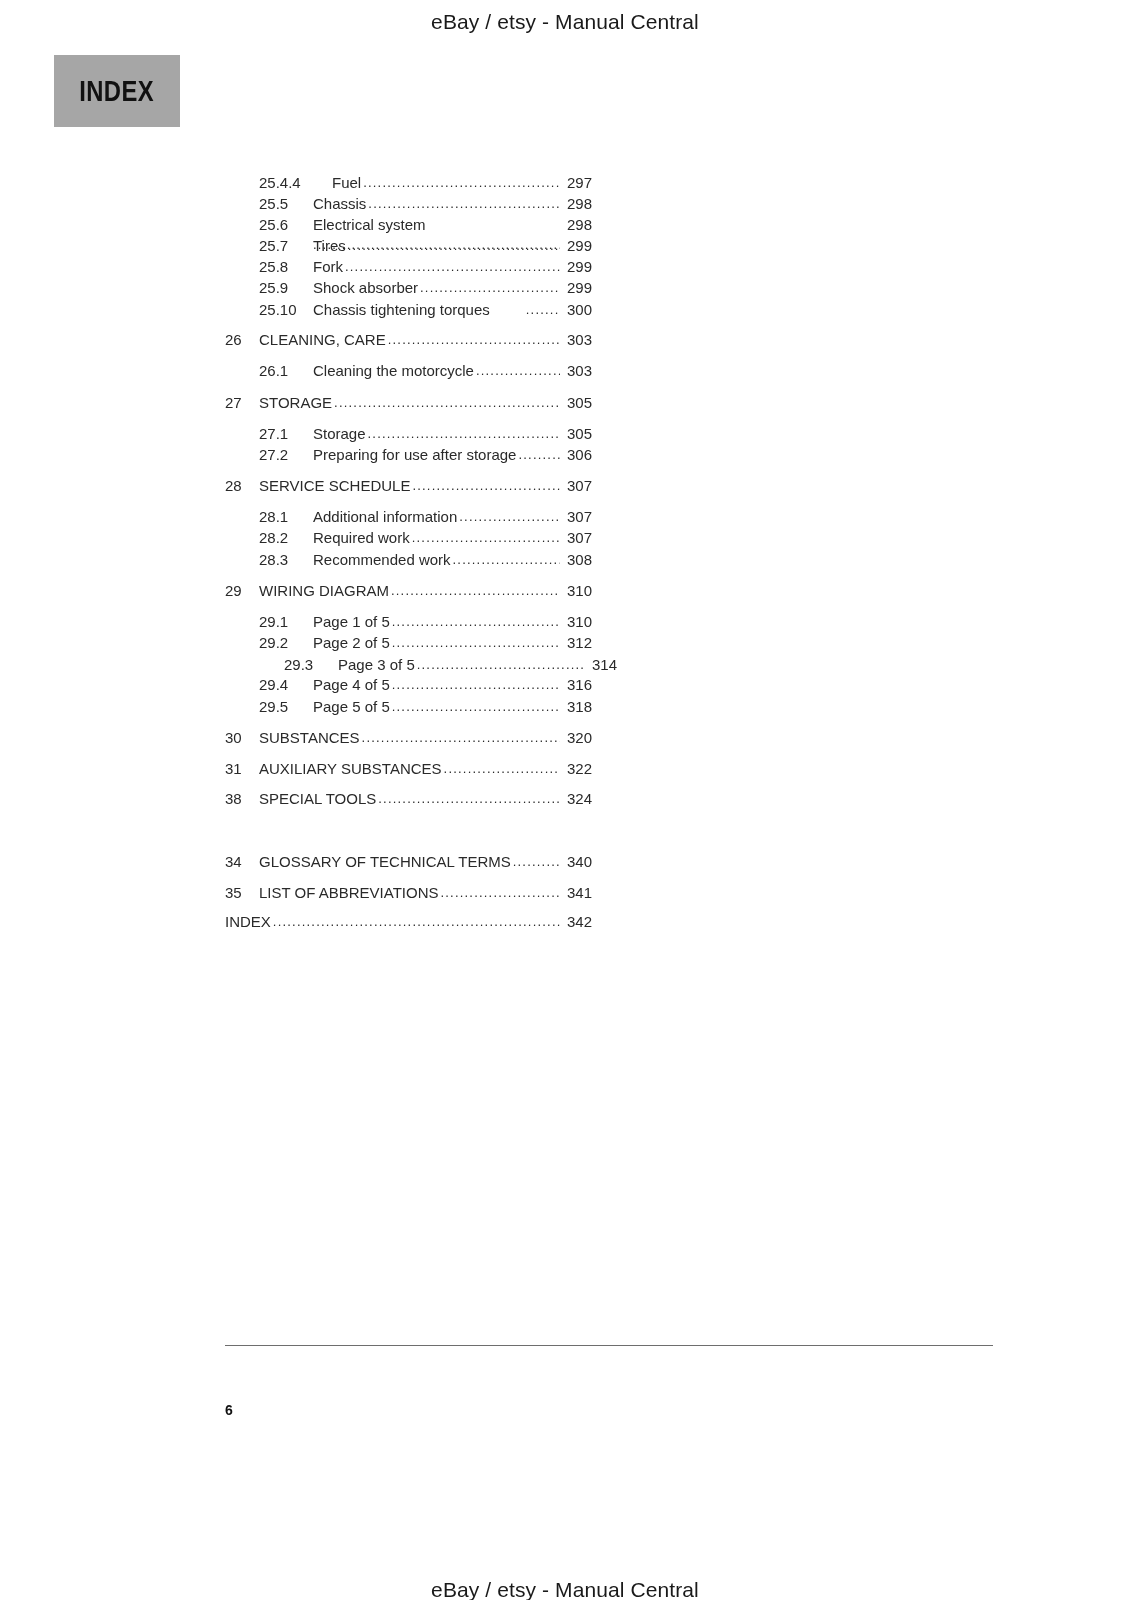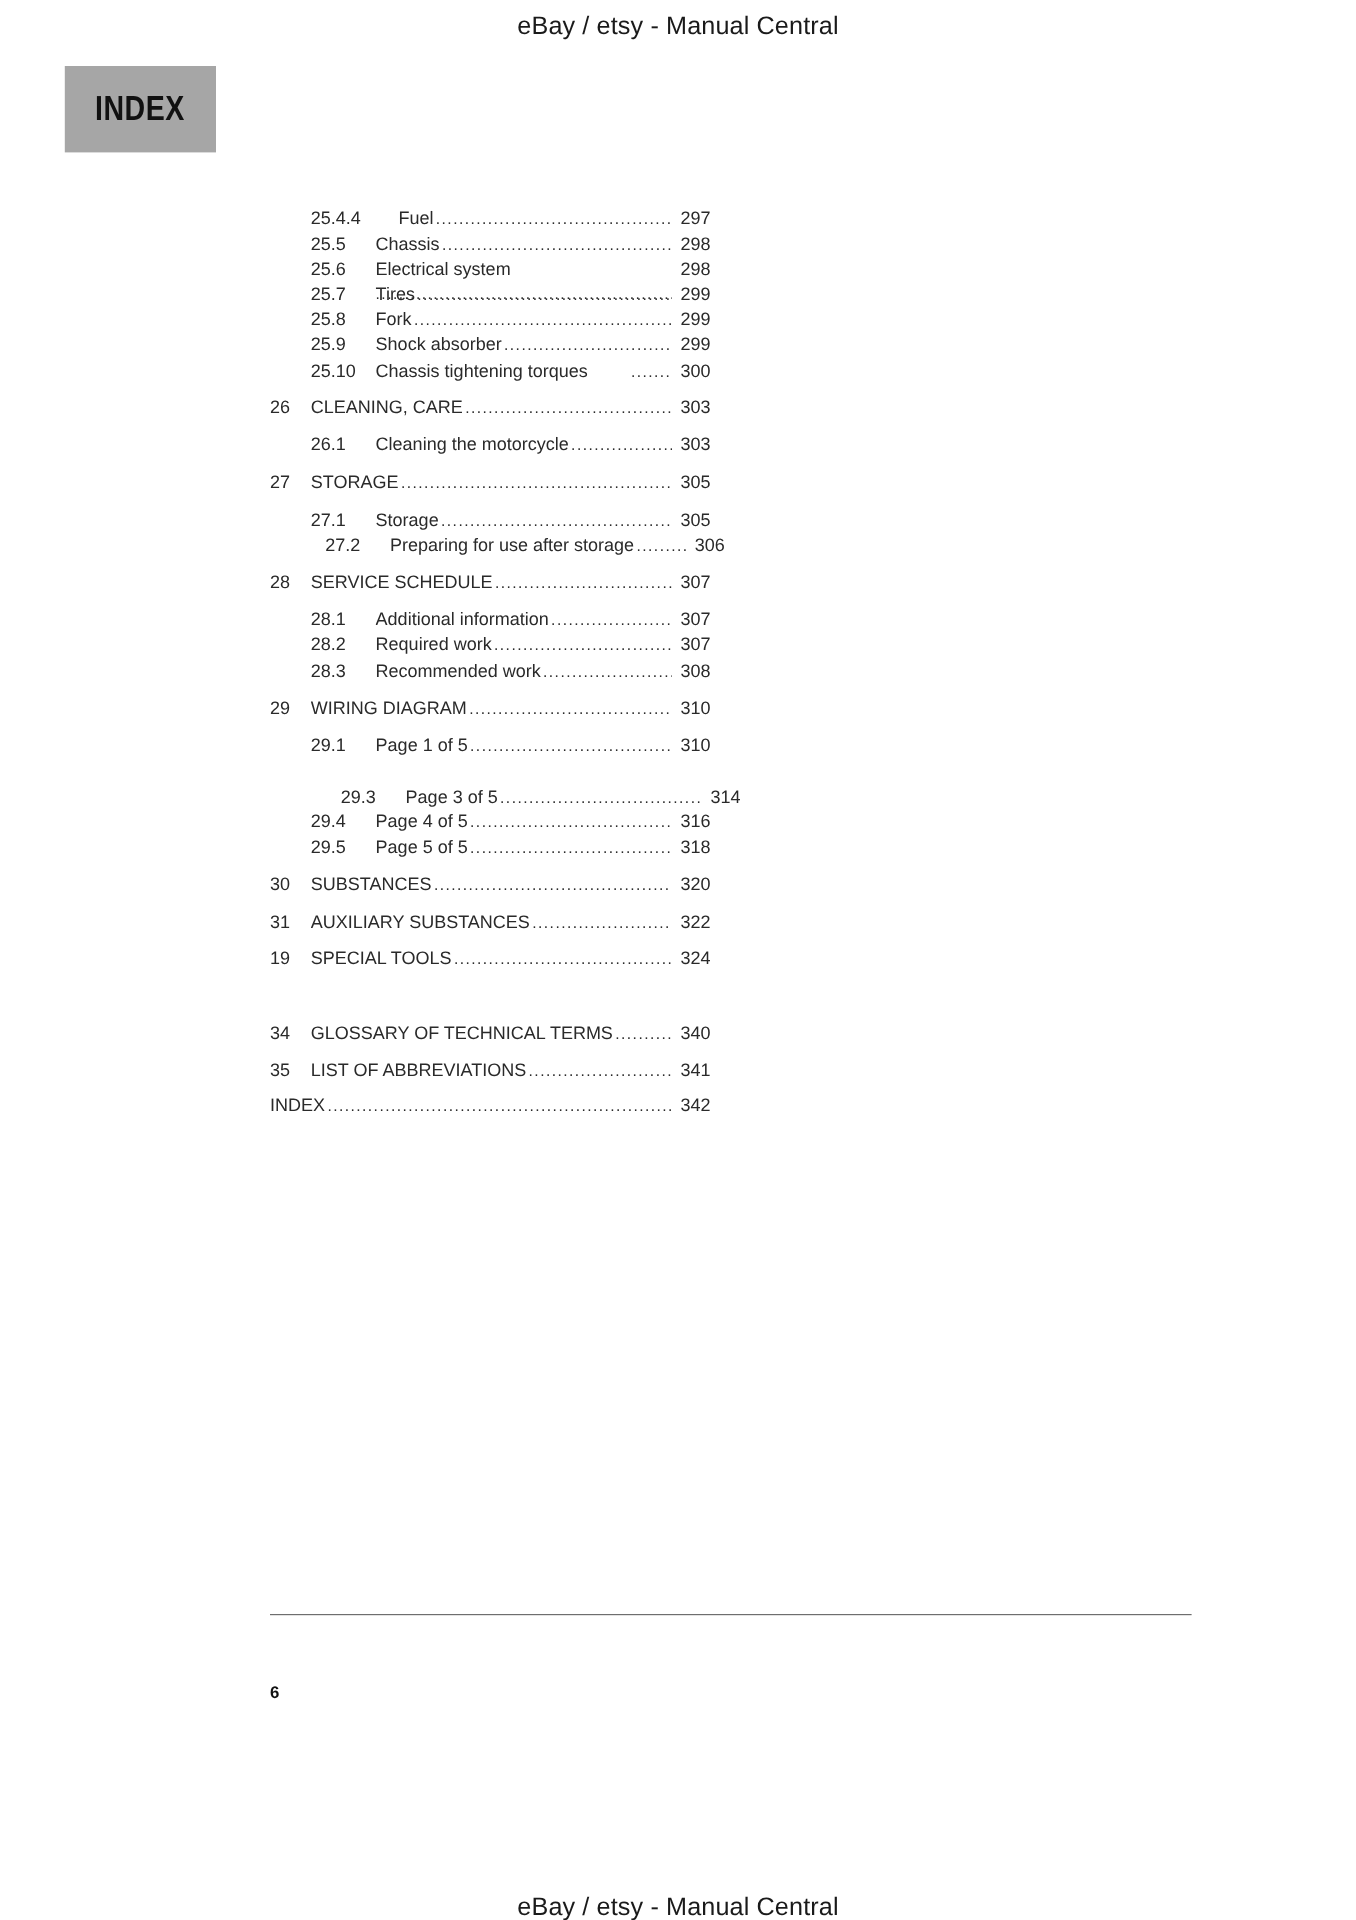--- a/index.html
+++ b/index.html
@@ -136,21 +136,21 @@
       <span class="toc-page">305</span>
     </div>
     <div class="toc-row" style="left: 0px; width: 620px; top: 424px;">
       <span class="toc-num" style="left: 259px;">27.1</span>
       <span class="toc-title-wrap" style="left: 313px; width: 247px;">
         <span class="toc-title">Storage</span>
         <span class="toc-dots"></span>
       </span>
       <span class="toc-page">305</span>
     </div>
-    <div class="toc-row" style="left: 12px; width: 620px; top: 445px; padding-left: 36px;">
+    <div class="toc-row" style="left: 0px; width: 620px; top: 445px; padding-left: 36px;">
       <span class="toc-num" style="left: 259px;">27.2</span>
       <span class="toc-title-wrap" style="left: 313px; width: 247px;">
         <span class="toc-title">Preparing for use after storage</span>
         <span class="toc-dots"></span>
       </span>
       <span class="toc-page">306</span>
     </div>
     <div class="toc-row" style="left: 0px; width: 620px; top: 476px;">
       <span class="toc-num" style="left: 225px;">28</span>
       <span class="toc-title-wrap" style="left: 259px; width: 301px;">
@@ -192,20 +192,28 @@
       <span class="toc-page">310</span>
     </div>
     <div class="toc-row" style="left: 0px; width: 620px; top: 612px;">
       <span class="toc-num" style="left: 259px;">29.1</span>
       <span class="toc-title-wrap" style="left: 313px; width: 247px;">
         <span class="toc-title">Page 1 of 5</span>
         <span class="toc-dots"></span>
       </span>
       <span class="toc-page">310</span>
     </div>
+    <div class="toc-row" style="left: 0px; width: 620px; top: 633px;">
+      <span class="toc-num" style="left: 259px;">29.2</span>
+      <span class="toc-title-wrap" style="left: 313px; width: 247px;">
+        <span class="toc-title">Page 2 of 5</span>
+        <span class="toc-dots"></span>
+      </span>
+      <span class="toc-page">312</span>
+    </div>
     <div class="toc-row" style="left: 0px; width: 620px; top: 655px; margin-left: 25px;">
       <span class="toc-num" style="left: 259px;">29.3</span>
       <span class="toc-title-wrap" style="left: 313px; width: 247px;">
         <span class="toc-title">Page 3 of 5</span>
         <span class="toc-dots"></span>
       </span>
       <span class="toc-page">314</span>
     </div>
     <div class="toc-row" style="left: 0px; width: 620px; top: 675px;">
       <span class="toc-num" style="left: 259px;">29.4</span>
@@ -233,21 +241,21 @@
     </div>
     <div class="toc-row" style="left: 0px; width: 620px; top: 759px;">
       <span class="toc-num" style="left: 225px;">31</span>
       <span class="toc-title-wrap" style="left: 259px; width: 301px;">
         <span class="toc-title">AUXILIARY SUBSTANCES</span>
         <span class="toc-dots"></span>
       </span>
       <span class="toc-page">322</span>
     </div>
     <div class="toc-row" style="left: 0px; width: 620px; top: 789px;">
-      <span class="toc-num" style="left: 225px;">19</span>
+      <span class="toc-num" style="left: 225px;">38</span>
       <span class="toc-title-wrap" style="left: 259px; width: 301px;">
         <span class="toc-title">SPECIAL TOOLS</span>
         <span class="toc-dots"></span>
       </span>
       <span class="toc-page">324</span>
     </div>
     <div class="toc-row" style="left: 0px; width: 620px; top: 852px;">
       <span class="toc-num" style="left: 225px;">34</span>
       <span class="toc-title-wrap" style="left: 259px; width: 301px;">
         <span class="toc-title">GLOSSARY OF TECHNICAL TERMS</span>

